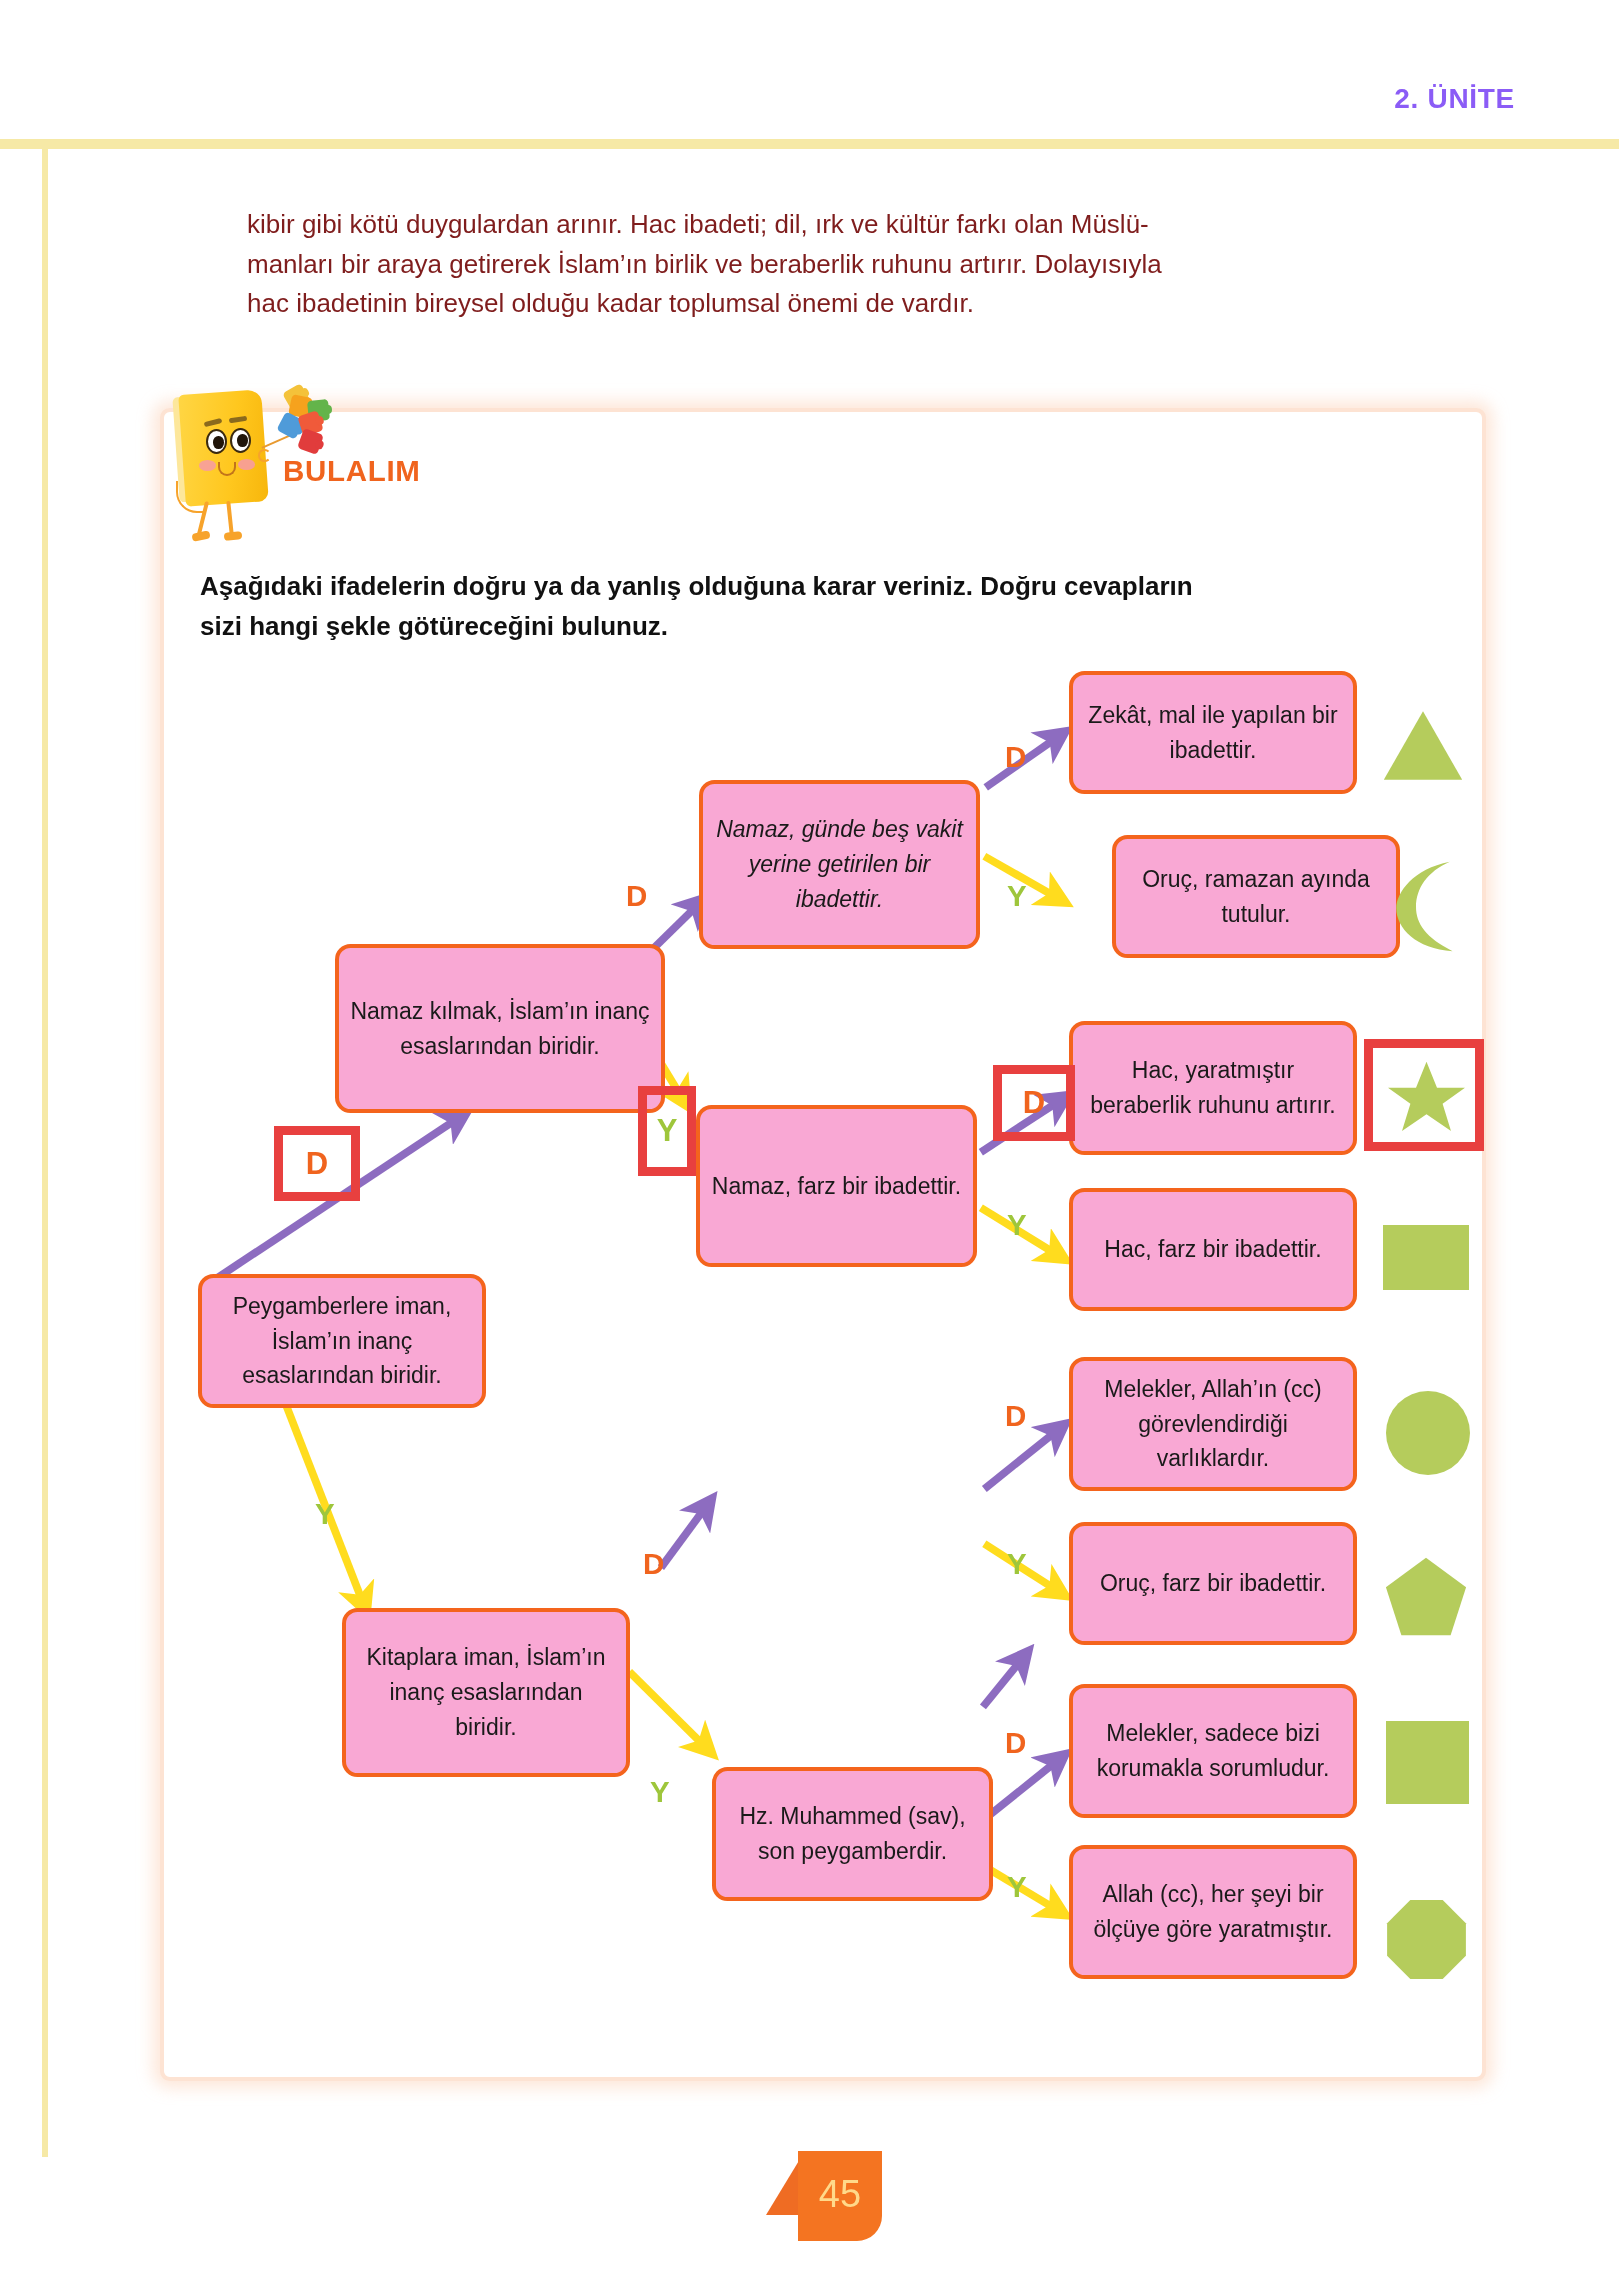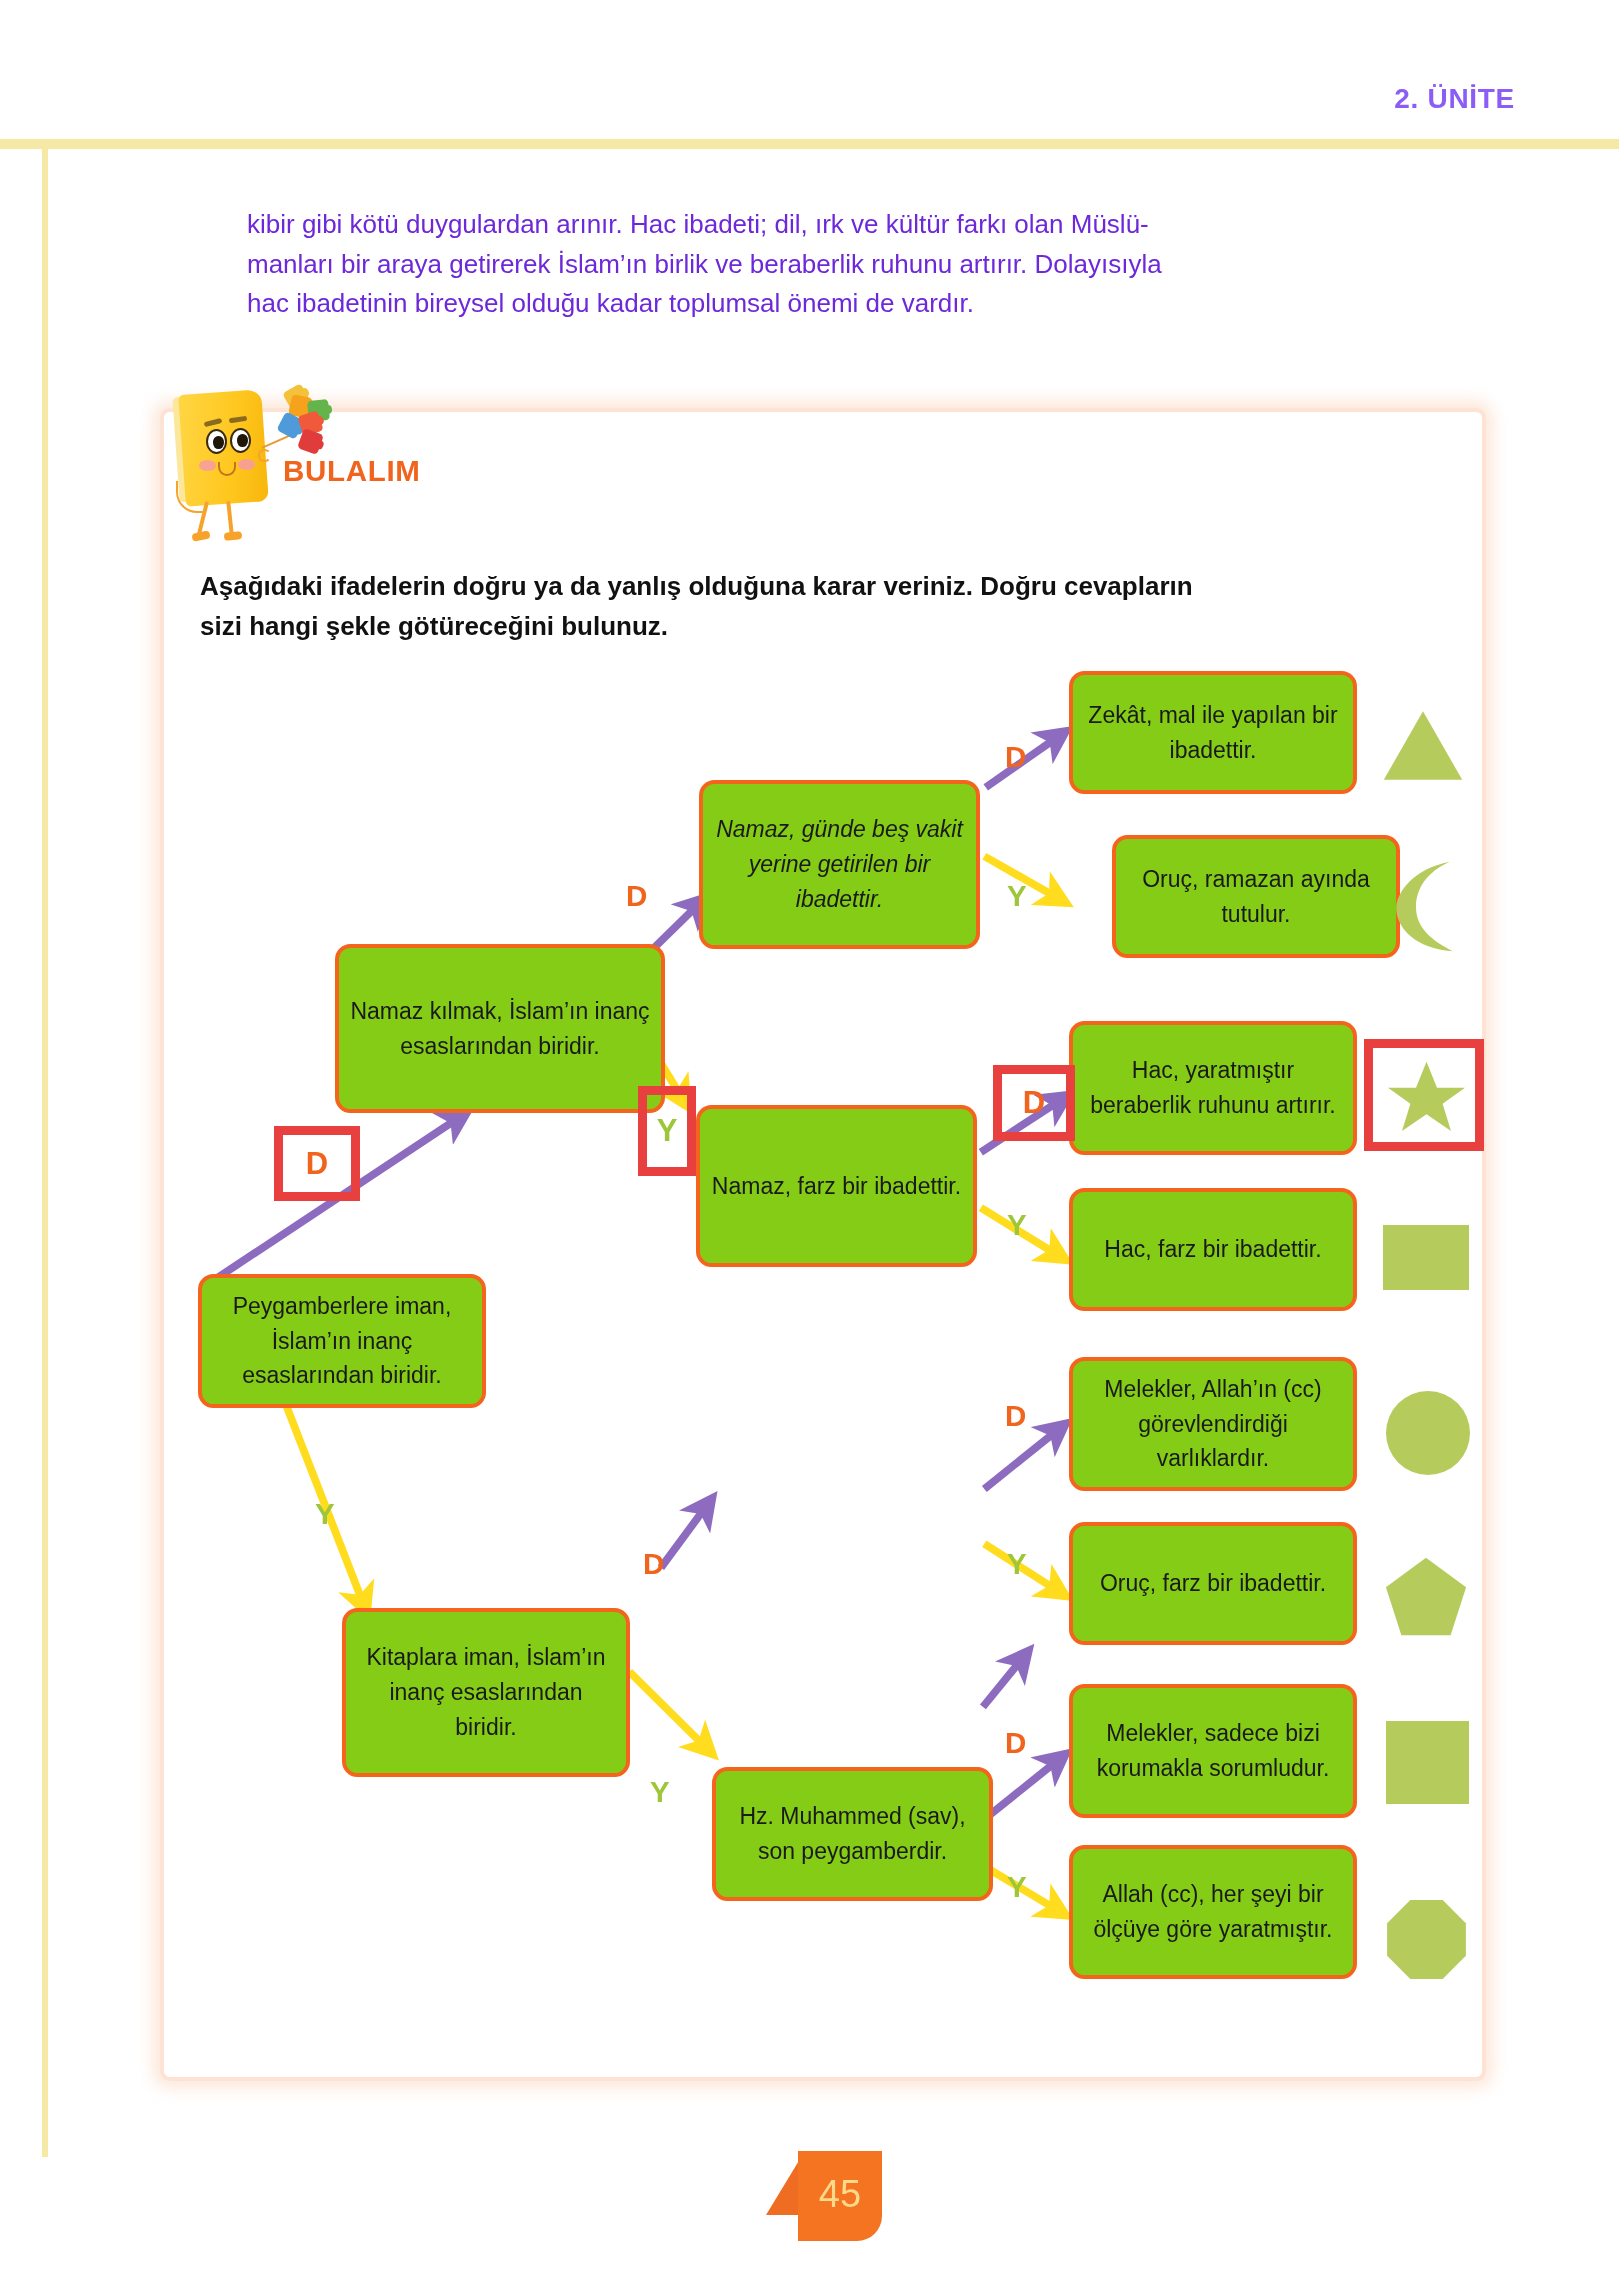--- a/index.html
+++ b/index.html
@@ -23,21 +23,21 @@
     width: 1620px; height: 9.8px; background: #f6e9a6;
   }
   .left-rule {
     position: absolute; left: 42px; top: 139px;
     width: 6.3px; height: 2018px; background: #f6e9a6;
   }
 
   
   .para {
     position: absolute; left: 247px; top: 205px; width: 1265px;
-    font-size: 26px; line-height: 1.52; color: #6d28d9;
+    font-size: 26px; line-height: 1.52; color: #7f1d1d;
     font-family: "Liberation Sans", sans-serif;
     text-align: justify;
   }
   .para div { white-space: nowrap; }
 
   
   .panel {
     position: absolute; left: 160px; top: 408px;
     width: 1326px; height: 1673px;
     background: #ffffff;
@@ -133,21 +133,21 @@
   .prompt div { white-space: nowrap; }
 
   
   .flow { position: absolute; left: 0; top: 0; width: 1620px; height: 2284px; }
   .svg-layer { position:absolute; left:0; top:0; width:1620px; height:2284px; pointer-events:none; }
 
   .node {
     position: absolute;
     border: 4.9px solid #f4641d;
     border-radius: 15.5px;
-    background: #84cc16;
+    background: #f9a8d4;
     display: flex; align-items: center; justify-content: center;
     text-align: center;
     font-size: 23px; line-height: 1.52; color: #1a1a1a;
     font-family: "Liberation Sans", sans-serif;
     padding: 4.2px 9.8px;
     z-index: 3;
   }
 
   .dy-label {
     position: absolute;

